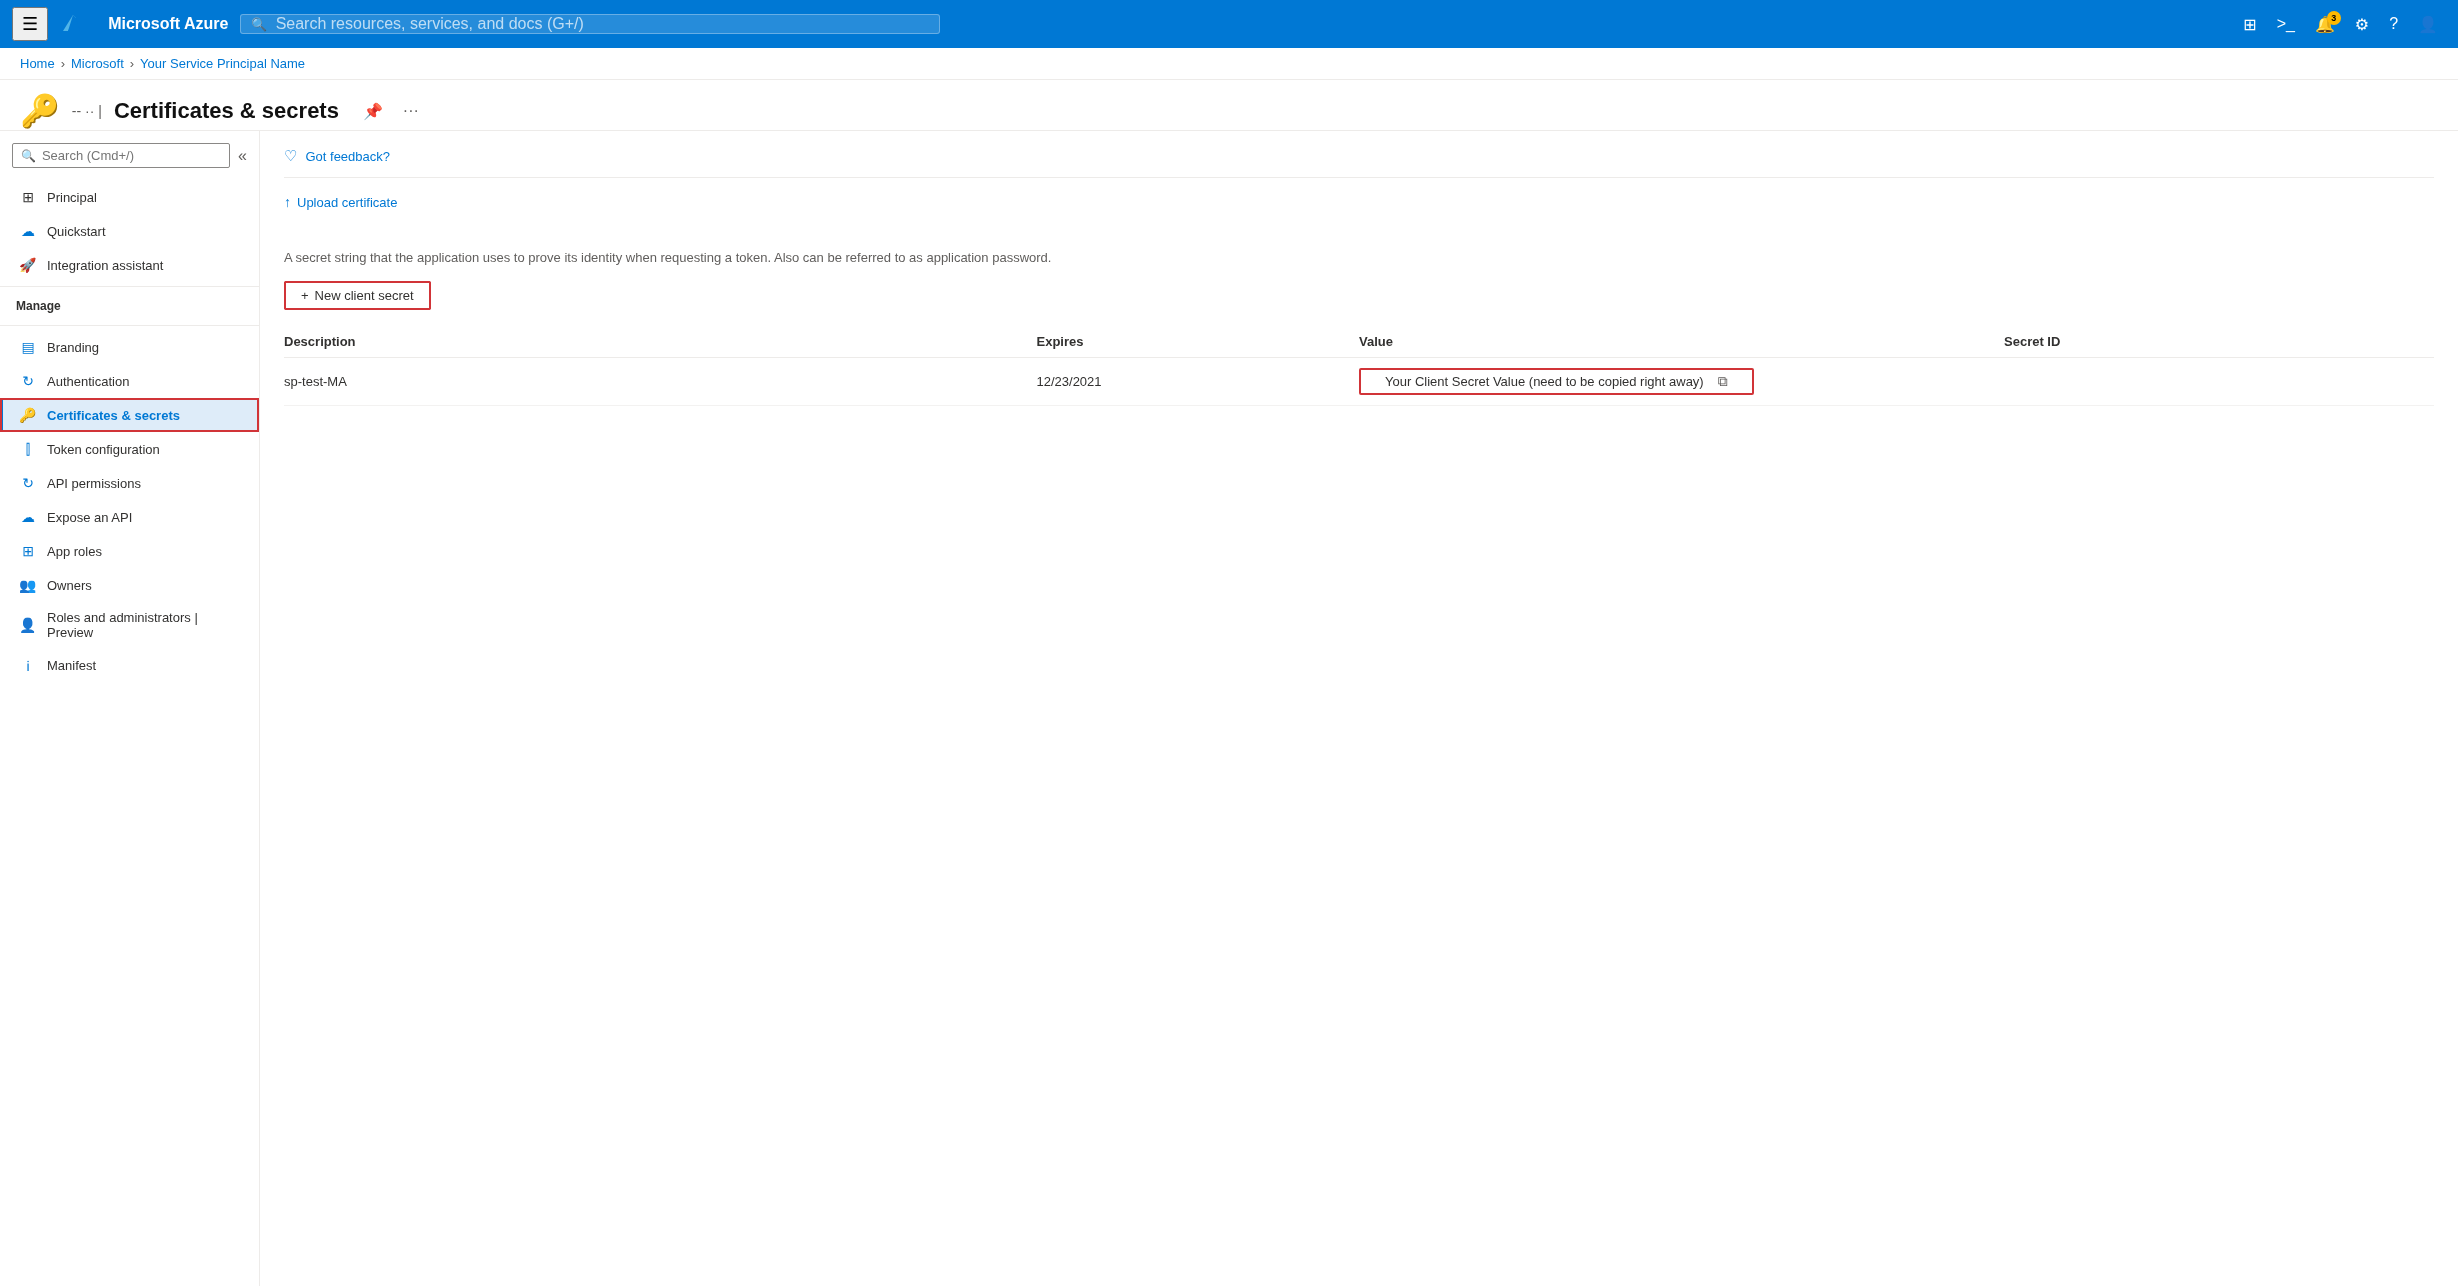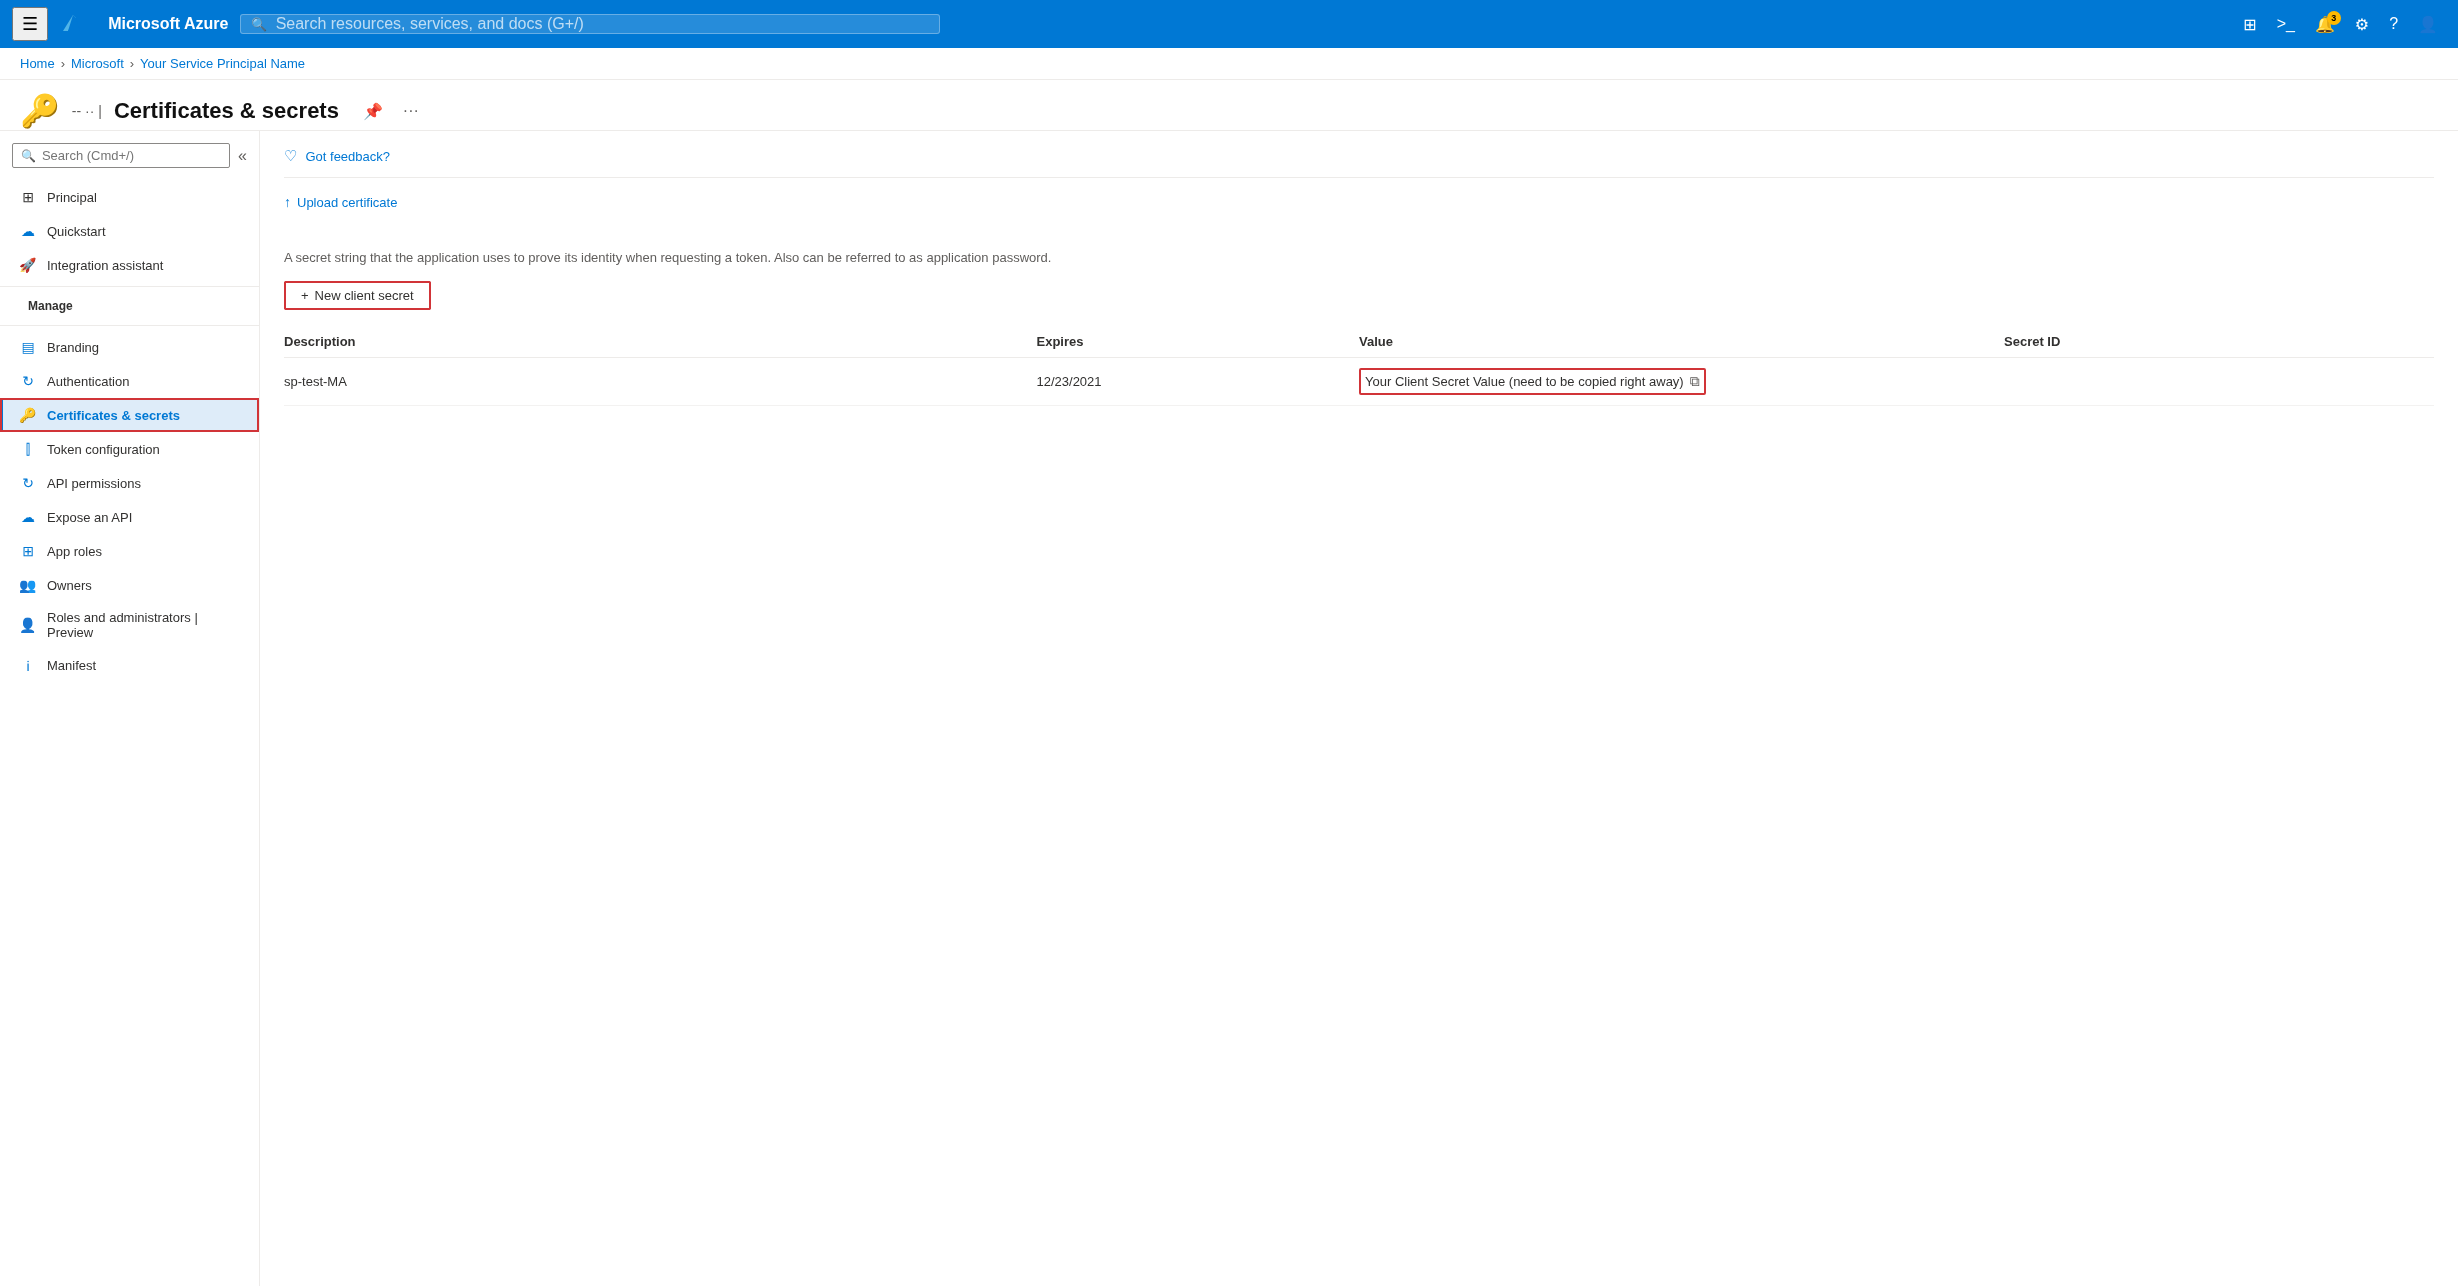--- a/index.html
+++ b/index.html
@@ -182,21 +182,20 @@
       border-left: 3px solid #0078d4;
       color: #0078d4;
       font-weight: 600;
     }
     .sidebar-section-header {
       padding: 8px 16px;
       font-size: 12px;
       font-weight: 700;
       color: #323130;
       text-transform: none;
-      margin-left: 12px;
     }
     .sidebar-divider {
       height: 1px;
       background: #edebe9;
       margin: 4px 0;
     }
     .nav-icon {
       width: 18px;
       height: 18px;
       display: inline-flex;
@@ -293,26 +292,26 @@
       color: #323130;
       margin-bottom: 16px;
       outline: 2px solid #d13438;
       outline-offset: -2px;
     }
 
     
     .secret-value-box {
       border: 2px solid #d13438;
       border-radius: 2px;
-      padding: 3px 4px;
+      padding: 3px 24px;
       color: #323130;
       font-size: 13px;
       display: inline-flex;
       align-items: center;
-      gap: 6px;
+      gap: 14px;
     }
     .copy-icon {
       cursor: pointer;
       color: #605e5c;
       font-size: 14px;
     }
 
     
     .section-separator {
       height: 24px;

